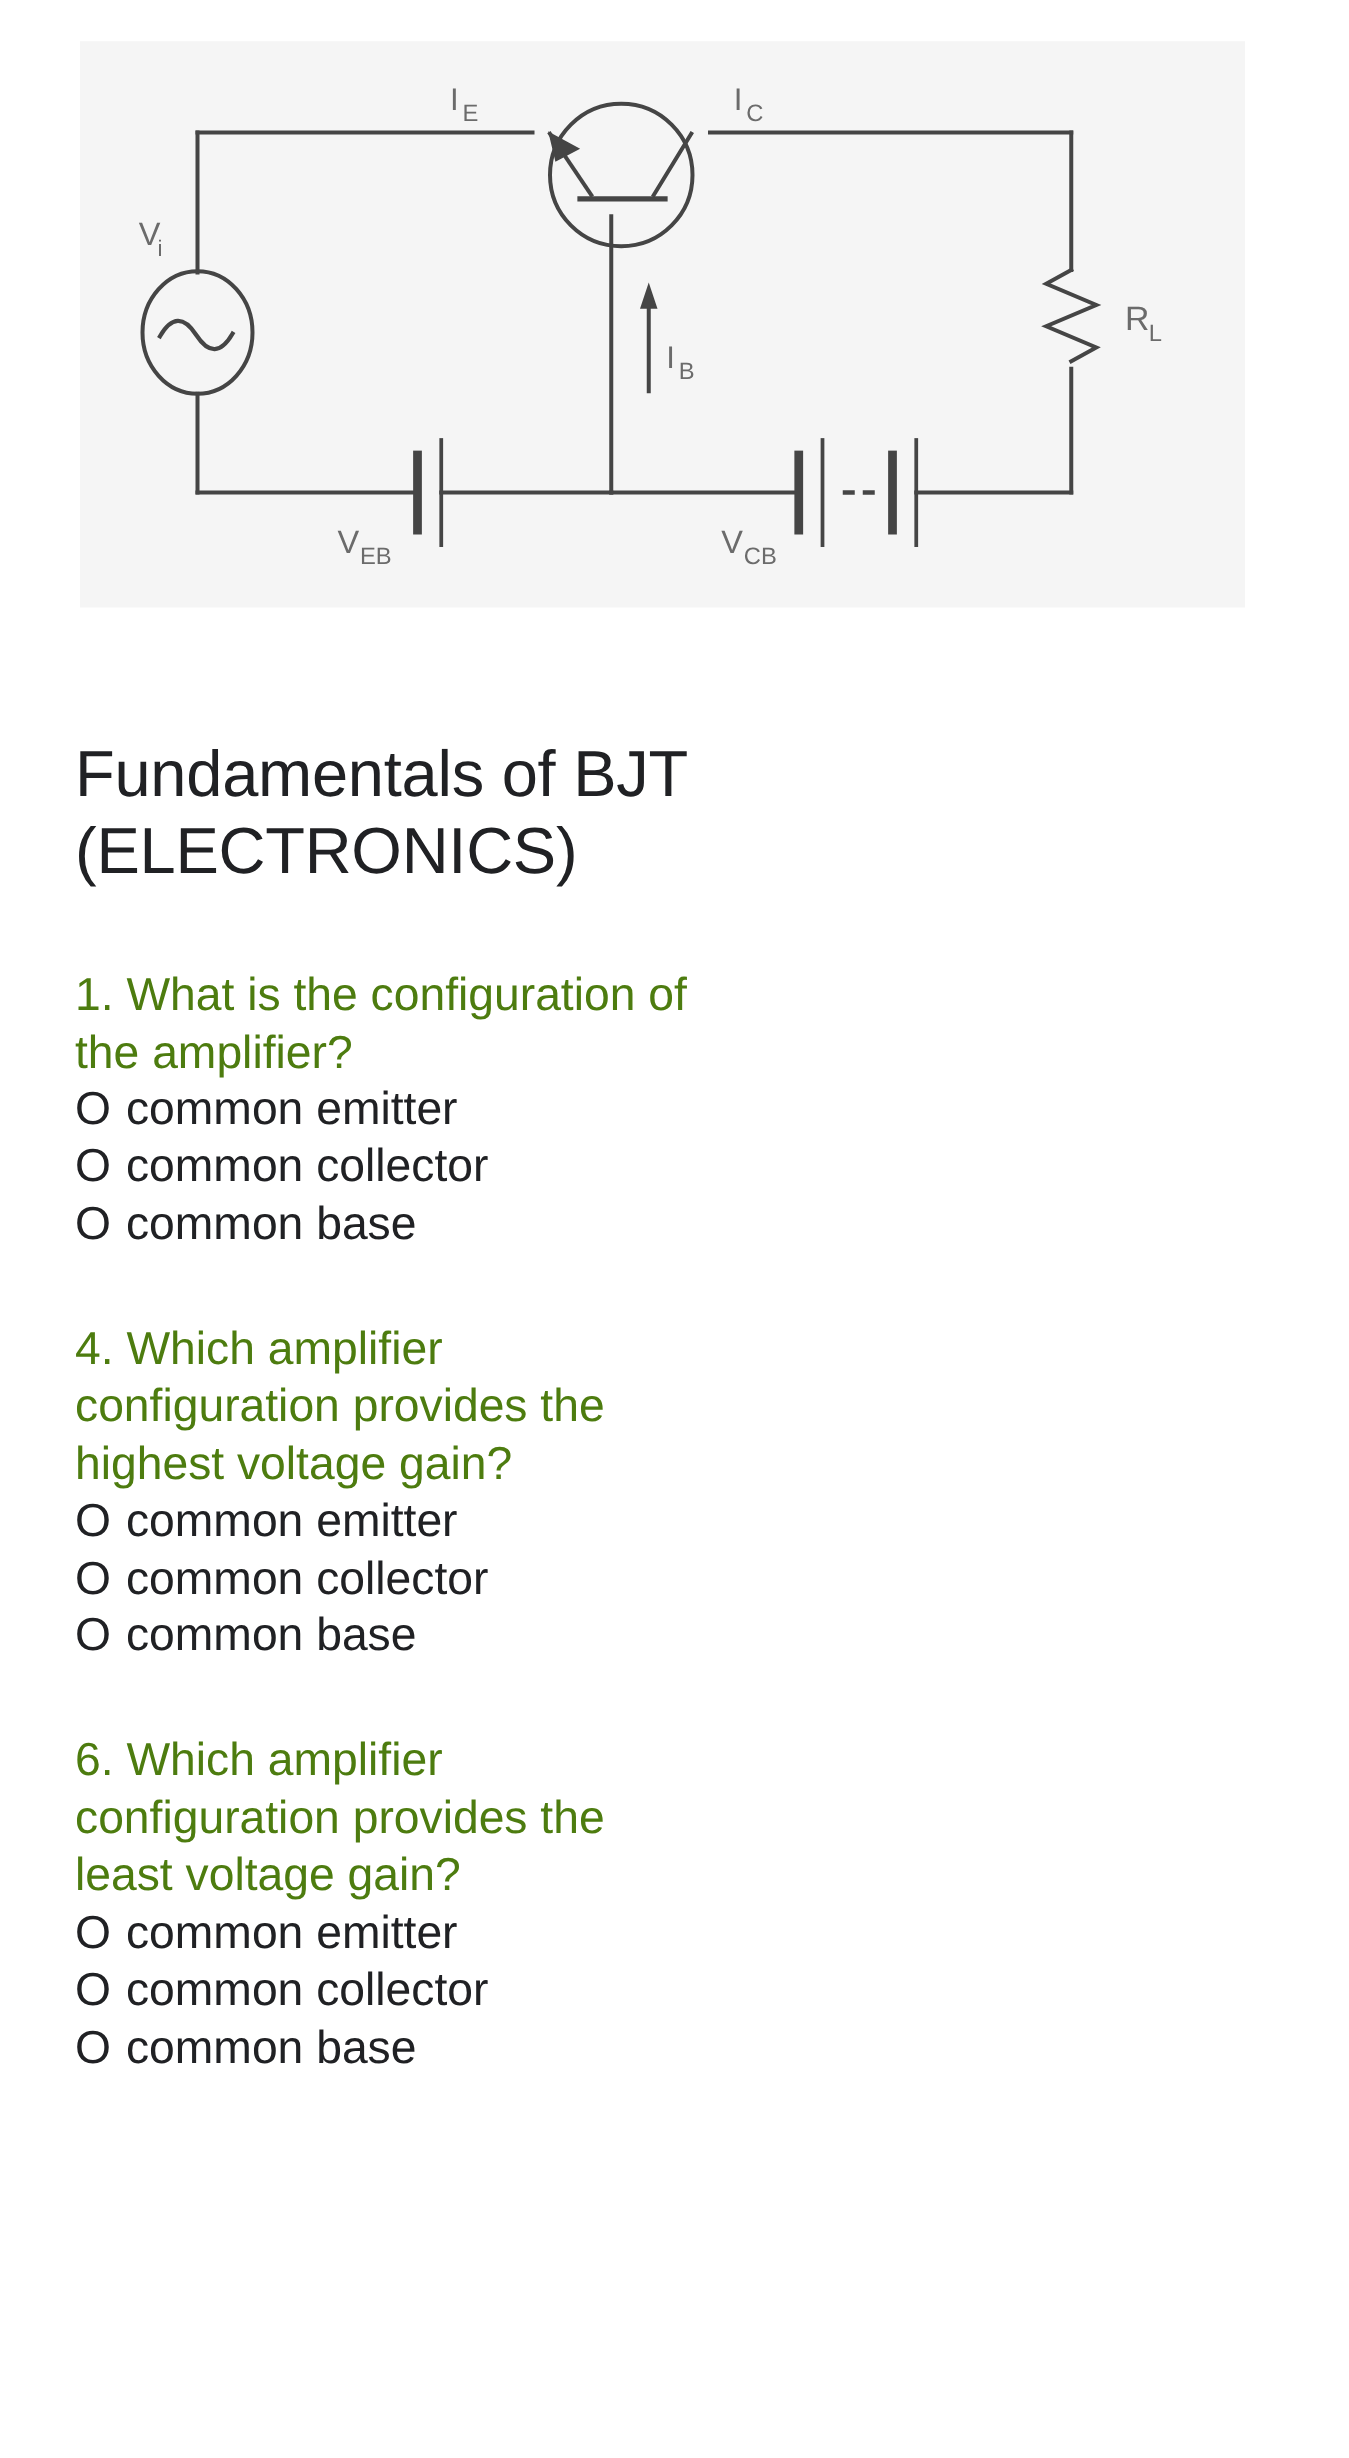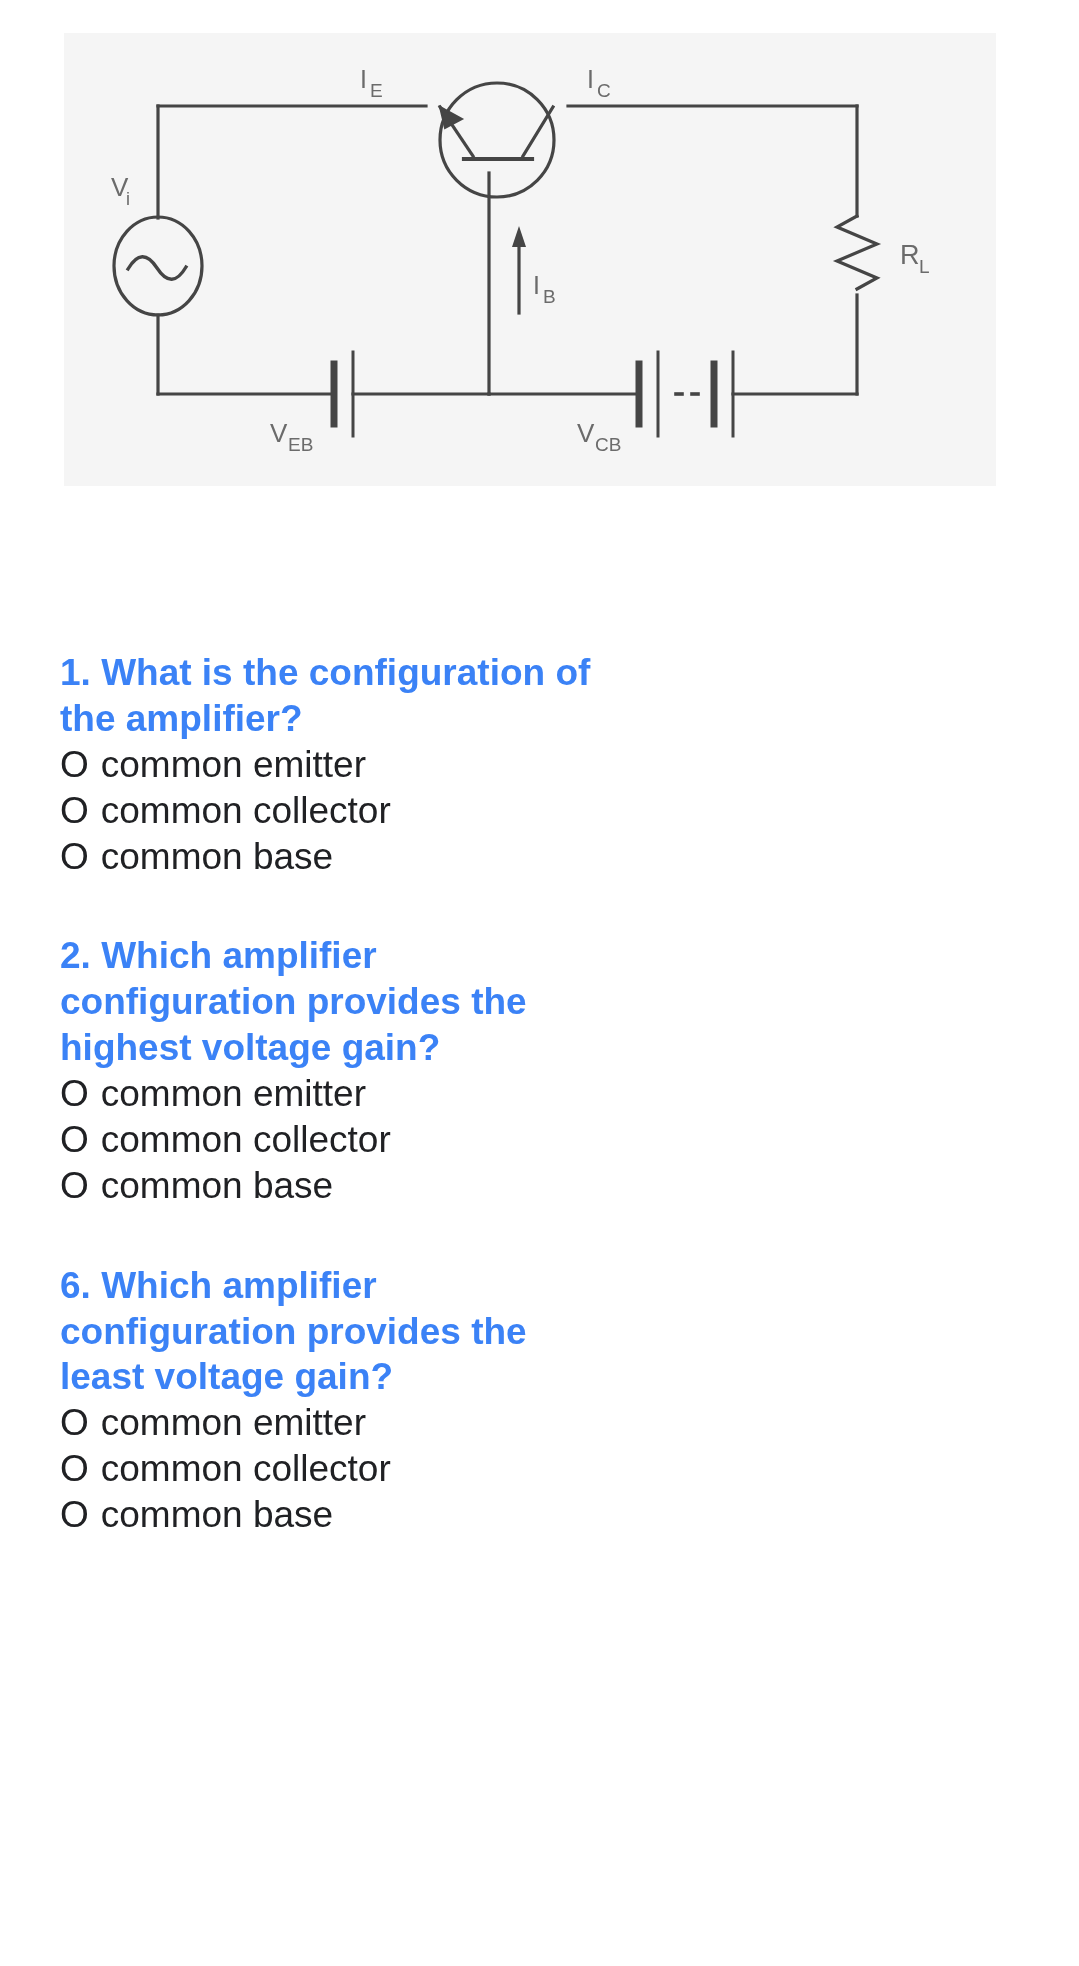--- a/index.html
+++ b/index.html
@@ -53,22 +53,22 @@
   }
 
   .q-block {
     margin-top: 54px;
   }
   .q-block.first { margin-top: 60px; }
 
   .q-text {
     font-size: 37px;
     line-height: 1.24;
-    font-weight: 700;
-    color: #3b82f6;
+    font-weight: 400;
+    color: #4d7c0f;
     margin: 0;
     max-width: 580px;
     white-space: pre-line;
   }
 
   .options {
     margin: 0;
     padding: 0;
     list-style: none;
   }
@@ -165,20 +165,22 @@
       <text x="224" y="418" font-size="19">EB</text>
 
       <text x="513" y="409" font-size="26">V</text>
       <text x="531" y="418" font-size="19">CB</text>
     </g>
   </svg>
 </div>
 
 <div class="content">
 
+  <h1 class="page-title">Fundamentals of BJT
+(ELECTRONICS)</h1>
 
   <div class="q-block first">
     <p class="q-text">1. What is the configuration of
 the amplifier?</p>
     <ul class="options">
       <li class="option">
         <span class="option-marker">O</span>
         <span>common emitter</span>
       </li>
       <li class="option">
@@ -186,21 +188,21 @@
         <span>common collector</span>
       </li>
       <li class="option">
         <span class="option-marker">O</span>
         <span>common base</span>
       </li>
     </ul>
   </div>
 
   <div class="q-block">
-    <p class="q-text">2. Which amplifier
+    <p class="q-text">4. Which amplifier
 configuration provides the
 highest voltage gain?</p>
     <ul class="options">
       <li class="option">
         <span class="option-marker">O</span>
         <span>common emitter</span>
       </li>
       <li class="option">
         <span class="option-marker">O</span>
         <span>common collector</span>

